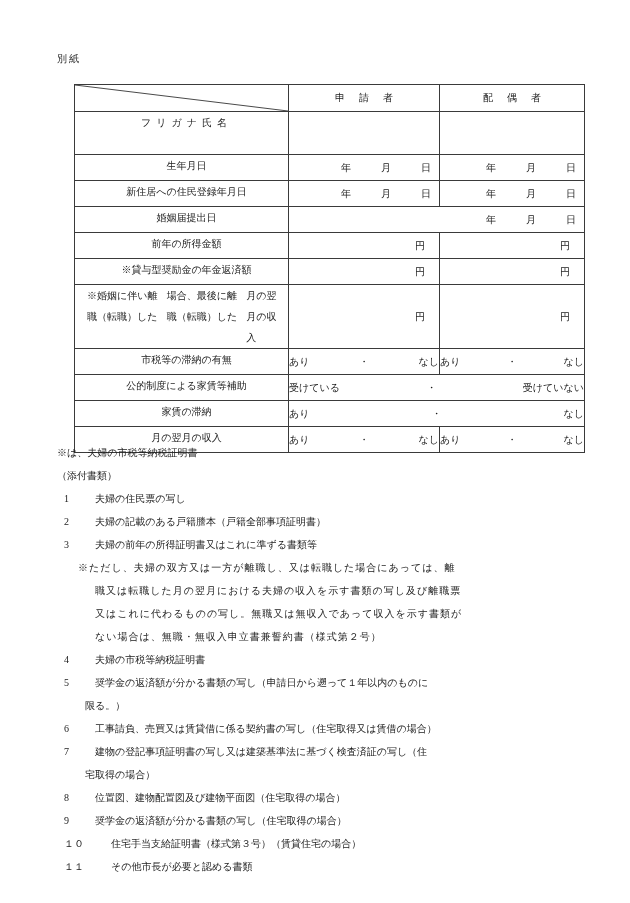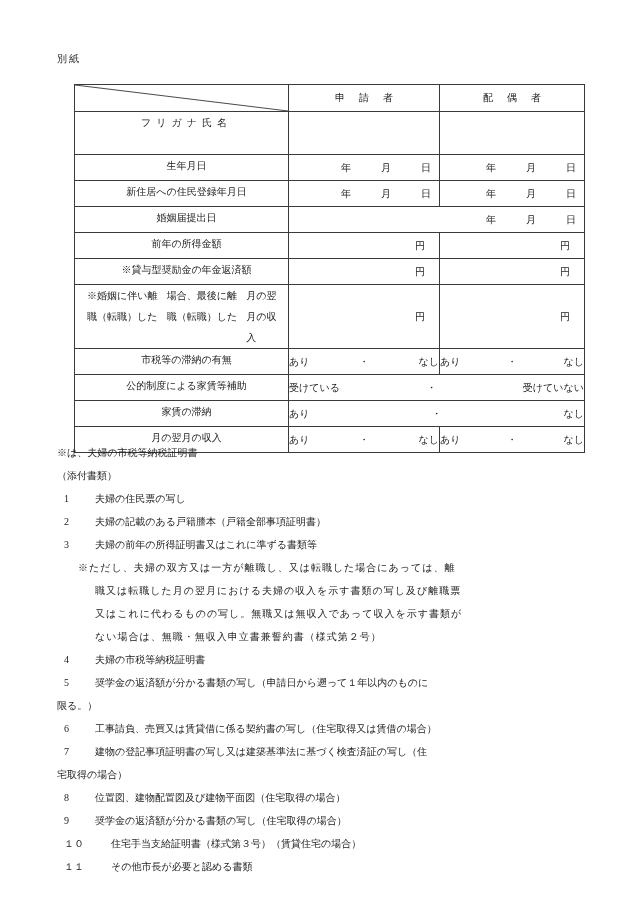--- a/index.html
+++ b/index.html
@@ -28,21 +28,21 @@
   .hdr{justify-content:center;letter-spacing:14px;padding-left:14px;}
   .ls-name{letter-spacing:5px;}
   .date{justify-content:flex-end;gap:30px;padding-right:8px;}
   .yen{justify-content:flex-end;padding-right:14px;}
   .choice{justify-content:space-between;gap:21px;}
   
   .notes{position:absolute;left:57px;top:441px;width:545px;}
   .nline{height:23px;line-height:23px;white-space:pre;}
   .t0{margin-left:21px;letter-spacing:1px;}
   .t1{margin-left:38px;letter-spacing:1px;}
-  .cont{}
+  .cont{margin-left:28px;}
   .item{display:flex;}
   .num{width:38px;padding-left:7px;box-sizing:border-box;flex:none;}
   .num2{width:54px;}
 </style>
 </head>
 <body>
 
 <div class="sheet">
   <div class="bessi">別紙</div>
   <div class="tbl" id="tbl">

